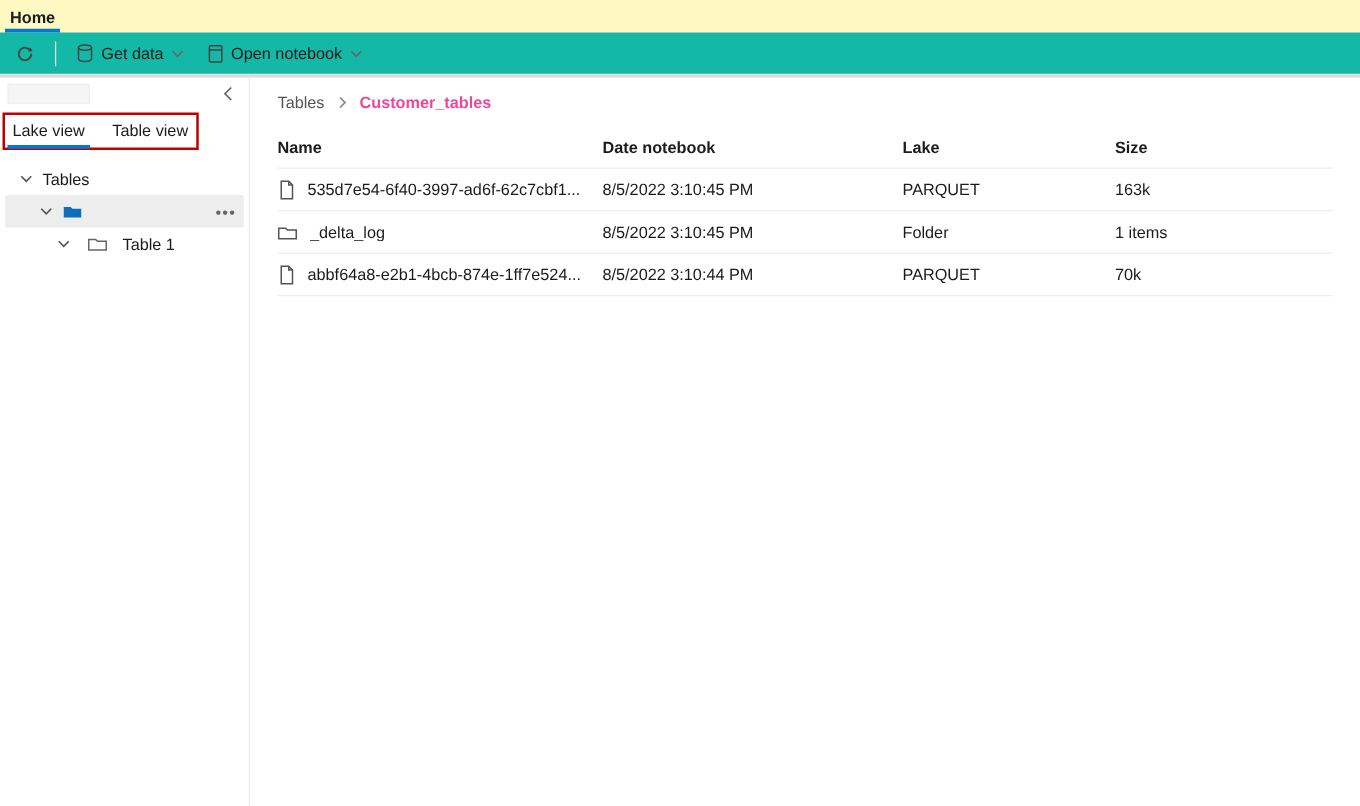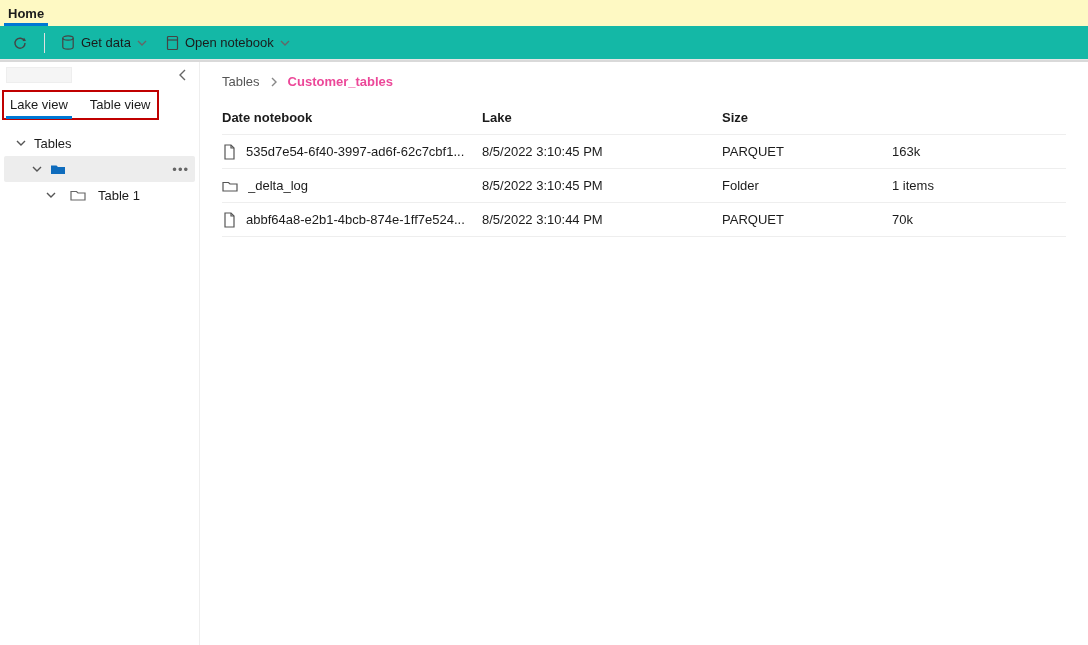--- a/index.html
+++ b/index.html
@@ -163,20 +163,21 @@
       <span class="icon">
         <svg width="8" height="10" viewBox="0 0 8 10">
             <path d="M2 1l4 4-4 4" fill="none" stroke="#888" stroke-width="1.4"></path>
           </svg>
       </span>
       <span class="current">Customer_tables</span>
     </div>
 
     <div class="ftable">
       <div class="hdr">
+        <div>Name</div>
         <div>Date notebook</div>
         <div>Lake</div>
         <div>Size</div>
       </div>
 
       <div class="row">
         <div class="name-cell">
           <span class="icon">
             <svg width="14" height="16" viewBox="0 0 14 16">
                 <path d="M3 1h6l3 3v11H3V1z" fill="none" stroke="#555" stroke-width="1.2"></path>

